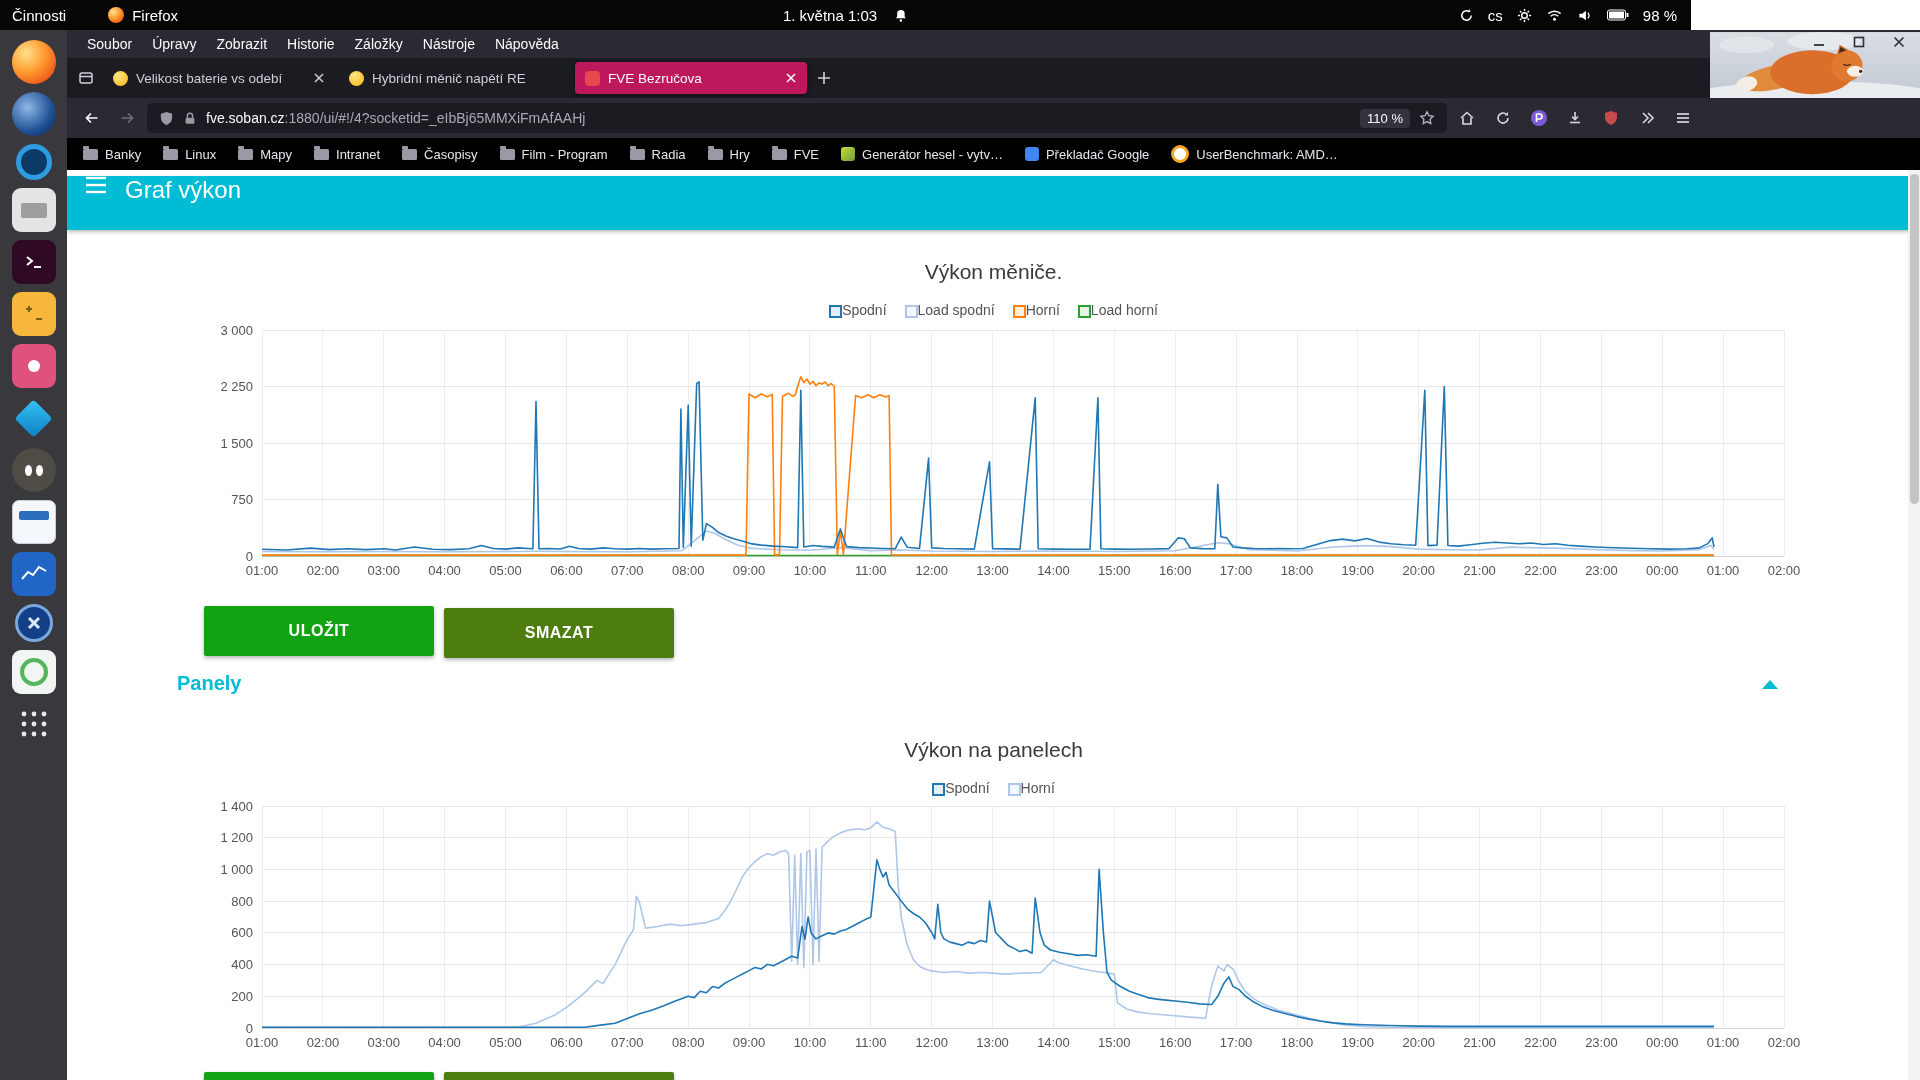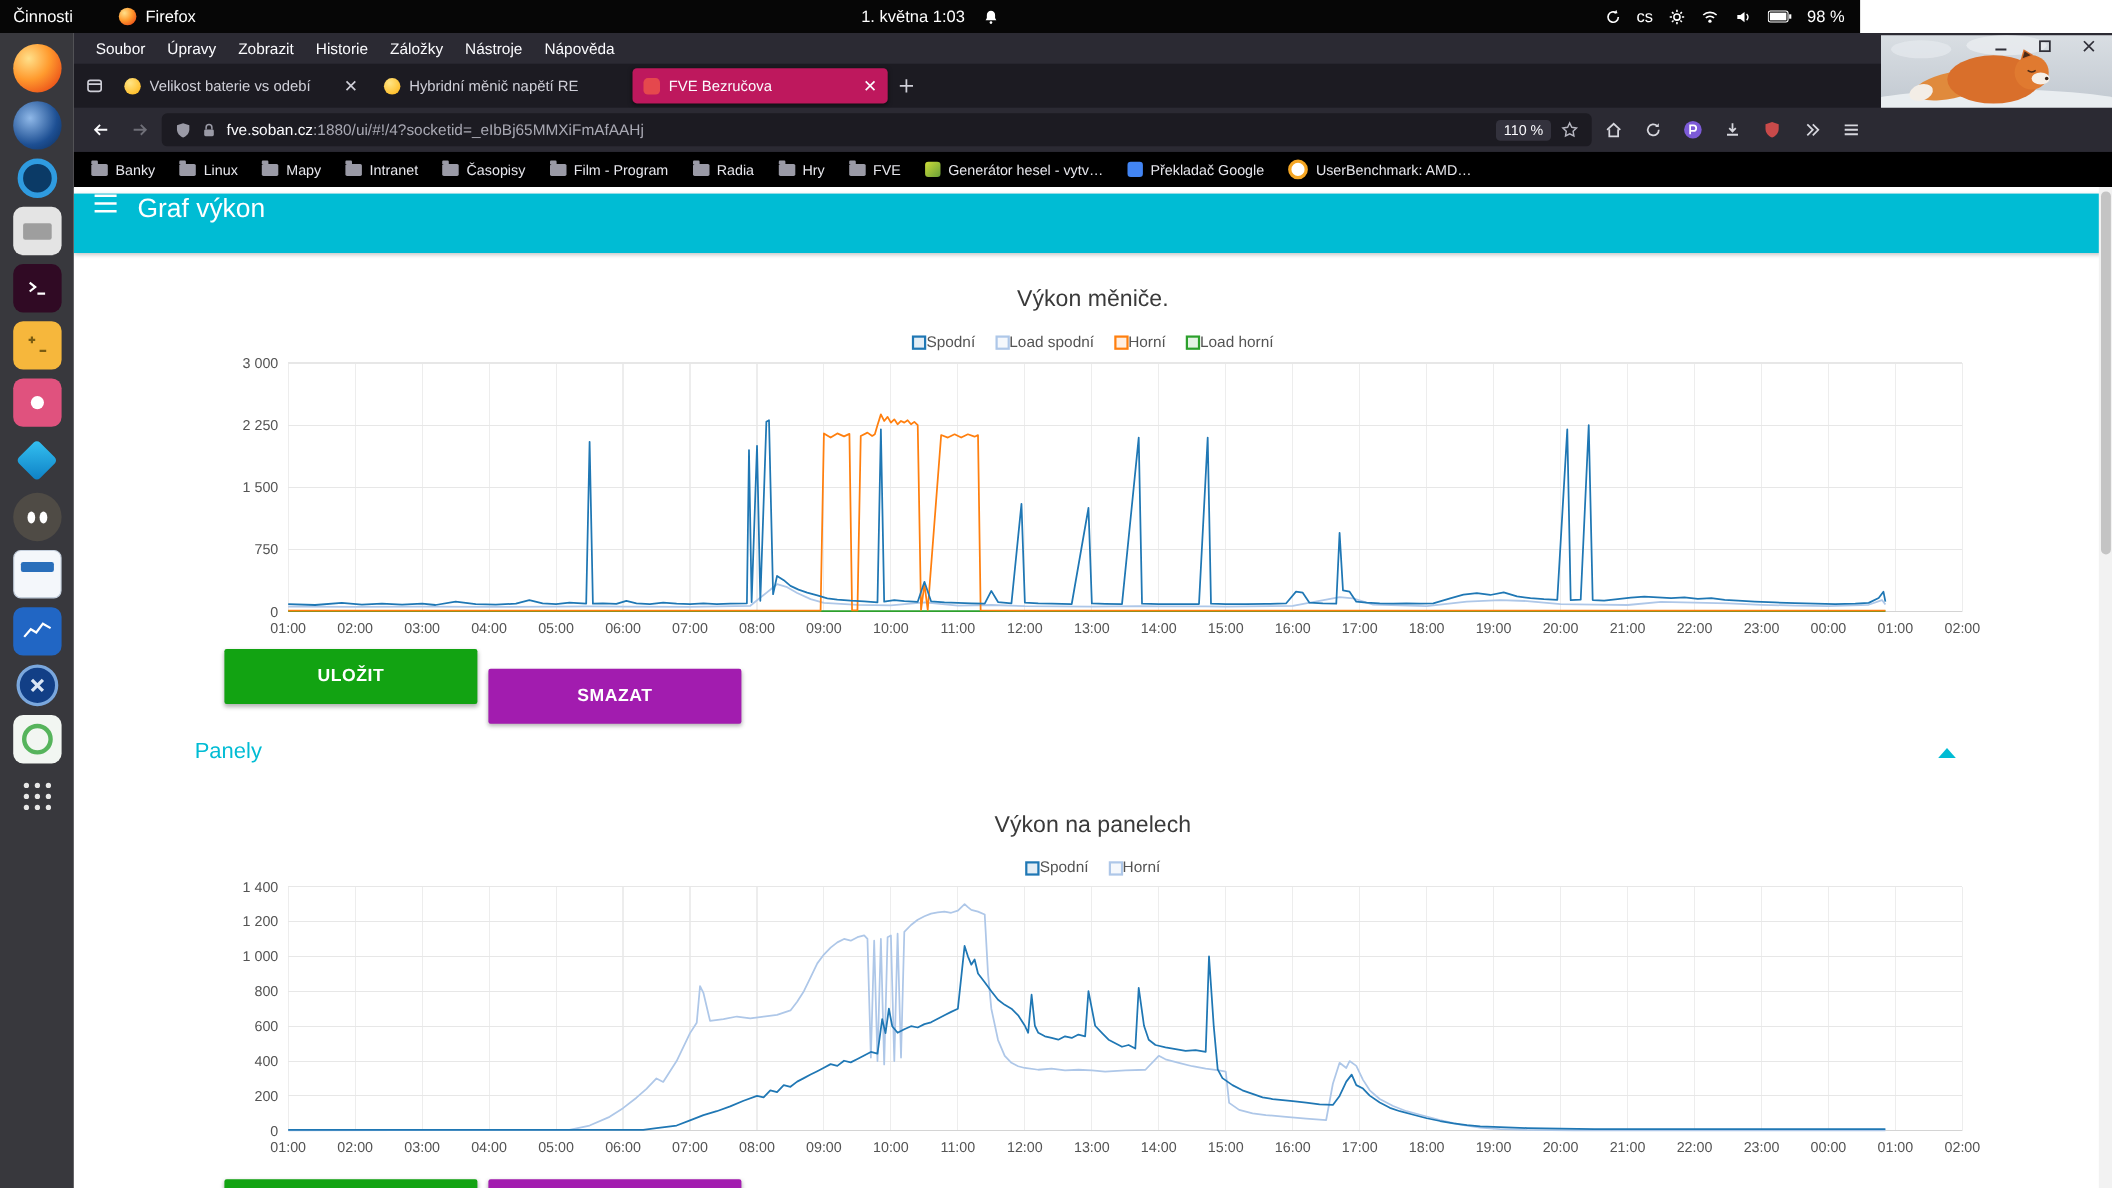--- a/index.html
+++ b/index.html
@@ -78,22 +78,22 @@
   .appbar{position:absolute;top:6px;left:0;width:100%;height:54px;background:#00bcd4;color:#fff;display:flex;align-items:flex-start;gap:18px;padding-left:18px;box-sizing:border-box;box-shadow:0 2px 4px rgba(0,0,0,.25)}
   .appbar .title{font-size:24px;font-weight:400}
   .c-title{position:absolute;width:100%;text-align:center;font-size:21px;font-weight:400;color:#3a3a3a}
   .legend{position:absolute;width:100%;display:flex;justify-content:center;gap:18px;font-size:14px;color:#545454;align-items:center}
   .li{display:flex;align-items:flex-end;gap:0}
   .lb{width:13px;height:13px;border:2px solid;box-sizing:border-box;display:inline-block}
   .chartbox{position:absolute}
   .tk{font-family:"Liberation Sans",sans-serif;font-size:13px;fill:#545454}
   .btn{position:absolute;height:50px;width:230px;display:flex;align-items:center;justify-content:center;color:#fff;font-size:16px;font-weight:700;letter-spacing:.5px;border-radius:2px;box-shadow:0 2px 4px rgba(0,0,0,.3)}
   .btn.green{background:#12a312}
-  .btn.red{background:#a21caf}
-  .panely{position:absolute;left:148px;font-size:20px;color:#00bcd4;font-weight:400}
+  .btn.red{background:#4d7c0f}
+  .panely{position:absolute;left:148px;font-size:20px;color:#00bcd4;font-weight:700}
   .collapse{position:absolute;left:1695px;width:0;height:0;border-left:8px solid transparent;border-right:8px solid transparent;border-bottom:9px solid #00bcd4}
   .scrollbar{position:absolute;right:0;top:0;width:12px;height:910px;background:#f2f2f2}
   .scrollthumb{position:absolute;right:1px;top:4px;width:9px;height:330px;border-radius:5px;background:#c4c4c4}
 </style>
 </head>
 <body>
 
 <div class="desktop">
 
   <div class="topbar">
@@ -499,21 +499,21 @@
             <line x1="62" y1="64.5" x2="1584" y2="64.5" stroke="#e7e7e7" shape-rendering="crispEdges"></line>
             <text x="53" y="69" text-anchor="end" class="tk">2 250</text>
             <line x1="62" y1="8.0" x2="1584" y2="8.0" stroke="#e7e7e7" shape-rendering="crispEdges"></line>
             <text x="53" y="12.5" text-anchor="end" class="tk">3 000</text>
             <polyline fill="none" stroke="#2ca02c" stroke-width="1.6" stroke-linejoin="round" points="62.0,233.5 1514.0,233.5"></polyline>
             <polyline fill="none" stroke="#aec7e8" stroke-width="1.6" stroke-linejoin="round" points="62.0,229.5 122.9,229.8 183.8,229.5 244.6,229.7 305.5,229.5 336.0,229.2 366.4,229.5 427.3,229.7 482.1,228.7 506.4,209.1 515.6,211.8 524.7,217.1 536.9,222.7 549.0,226.1 579.5,227.8 609.9,228.3 640.4,225.7 670.8,228.6 701.2,228.0 731.7,229.0 792.6,229.5 835.2,229.0 853.4,229.3 896.1,229.2 914.3,229.5 975.2,228.7 1017.8,220.8 1030.0,221.9 1048.3,227.6 1097.0,229.0 1133.5,225.0 1163.9,223.6 1188.3,224.4 1218.7,227.1 1249.2,227.7 1279.6,228.0 1310.0,225.1 1340.5,225.9 1370.9,226.6 1401.4,227.8 1431.8,228.6 1462.2,229.0 1498.8,227.8 1510.9,223.5 1514.0,227.6"></polyline>
             <polyline fill="none" stroke="#ff7f0e" stroke-width="1.6" stroke-linejoin="round" points="62.0,233.1 546.0,233.1 549.0,72.0 555.1,75.8 561.2,72.0 567.3,74.7 572.2,72.4 574.6,232.9 579.5,232.9 582.5,74.3 588.6,71.3 592.9,74.3 595.3,72.8 597.7,64.5 600.8,54.7 603.8,60.7 606.9,57.0 609.9,62.2 613.0,59.2 616.0,63.7 619.1,60.7 622.1,62.2 625.1,60.0 628.2,63.7 631.2,61.5 634.3,64.5 637.3,232.5 640.4,209.1 643.4,232.5 655.6,73.5 661.7,75.8 667.8,72.8 673.8,75.8 679.9,72.8 686.0,75.0 689.1,73.5 691.5,232.9 731.7,233.1 853.4,233.1 975.2,233.1 1097.0,233.1 1218.7,233.1 1340.5,233.1 1462.2,233.1 1514.0,233.1"></polyline>
             <polyline fill="none" stroke="#1f77b4" stroke-width="1.6" stroke-linejoin="round" points="62.0,227.2 86.4,228.0 110.7,226.1 129.0,227.6 147.2,226.8 165.5,227.6 183.8,226.8 195.9,228.0 214.2,225.0 232.5,227.2 250.7,227.6 269.0,226.8 281.2,223.5 293.3,226.5 305.5,227.1 317.7,225.9 332.9,226.8 336.0,79.6 339.0,226.8 348.1,226.5 360.3,227.0 369.4,224.2 378.6,226.5 390.8,227.1 402.9,225.9 415.1,226.8 427.3,227.1 439.5,226.5 451.6,227.1 463.8,226.8 479.0,226.5 480.9,87.1 483.3,225.3 488.2,83.3 491.2,224.2 496.7,61.5 499.1,60.0 502.8,218.2 506.4,201.6 512.5,205.4 518.6,210.6 525.9,214.0 533.8,216.7 543.0,219.3 552.1,221.9 561.2,223.1 573.4,224.1 585.6,224.8 597.7,225.6 600.8,68.3 603.8,225.0 613.0,223.5 622.1,224.4 634.3,225.1 640.4,206.9 646.4,224.6 658.6,225.6 670.8,226.0 683.0,226.5 695.2,226.8 701.2,215.2 707.3,225.3 719.5,226.5 728.6,136.1 731.7,225.9 743.9,226.5 756.0,226.8 774.3,227.1 789.5,139.8 792.6,226.6 804.7,226.9 820.0,227.2 835.2,75.8 838.2,226.8 853.4,227.1 871.7,227.2 890.0,227.1 897.9,75.8 900.9,226.8 914.3,227.1 932.6,227.2 950.8,227.0 969.1,226.6 978.2,215.9 984.3,216.8 990.4,225.9 1002.6,226.6 1014.8,226.8 1017.8,162.4 1020.9,214.8 1026.9,215.9 1033.0,225.0 1042.2,225.9 1054.3,226.5 1066.5,226.8 1078.7,226.5 1090.9,226.8 1103.0,226.5 1118.3,221.9 1130.4,218.6 1142.6,217.1 1154.8,218.9 1167.0,216.5 1179.1,220.1 1191.3,221.8 1203.5,222.7 1215.7,223.3 1224.8,68.3 1227.9,223.6 1237.0,223.1 1244.3,64.5 1247.9,223.5 1258.3,224.1 1270.5,222.7 1282.6,221.3 1294.8,220.3 1307.0,221.0 1319.2,221.8 1331.3,221.0 1343.5,222.5 1355.7,221.8 1367.9,223.3 1380.1,224.1 1395.3,225.0 1413.5,225.7 1431.8,226.3 1450.1,226.8 1468.3,227.1 1486.6,226.8 1498.8,226.1 1507.9,221.6 1512.2,215.9 1514.0,225.0"></polyline>
           </svg></div>
 
-      <div class="btn green" style="left:137px;top:420px">ULOŽIT</div>
+      <div class="btn green" style="left:137px;top:436px">ULOŽIT</div>
       <div class="btn red" style="left:377px;top:438px">SMAZAT</div>
 
       <div class="panely" style="top:502px;left:110px">Panely</div>
       <div class="collapse" style="top:510px"></div>
 
       <div class="c-title" style="top:568px">Výkon na panelech</div>
       <div class="legend" style="top:610px">
           <span class="li">
             <span class="lb" style="border-color:#1f77b4;background:#1f77b41f"></span>
             <span>Spodní</span>

